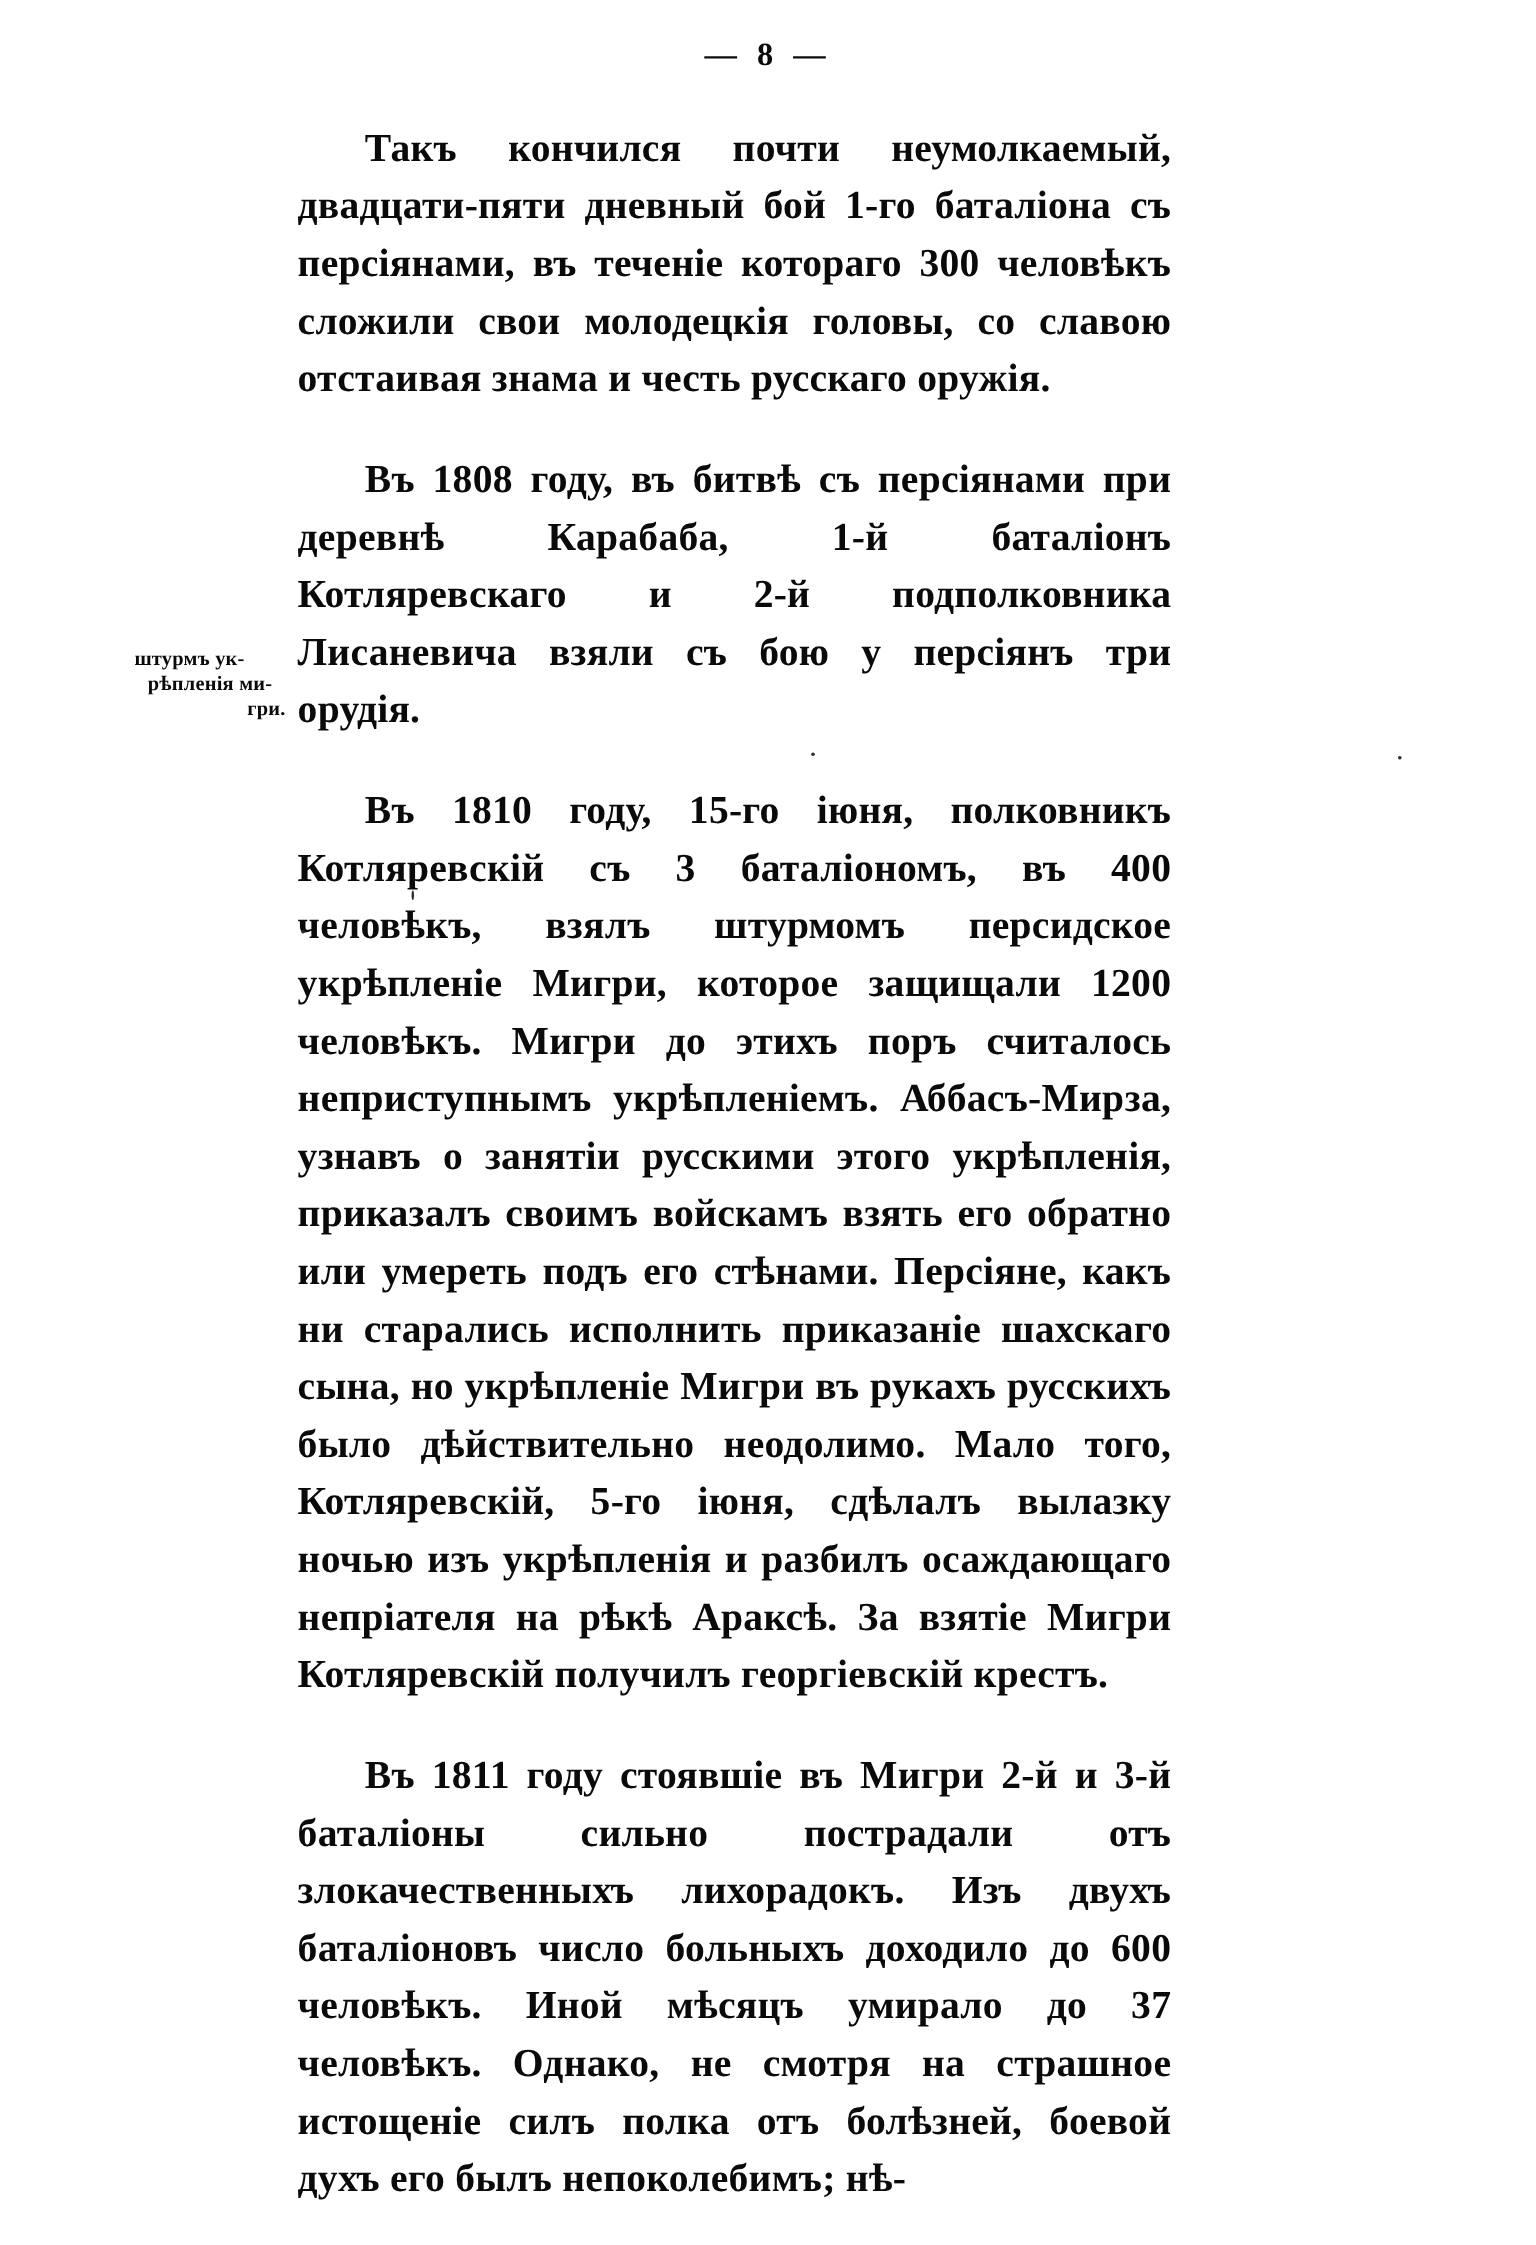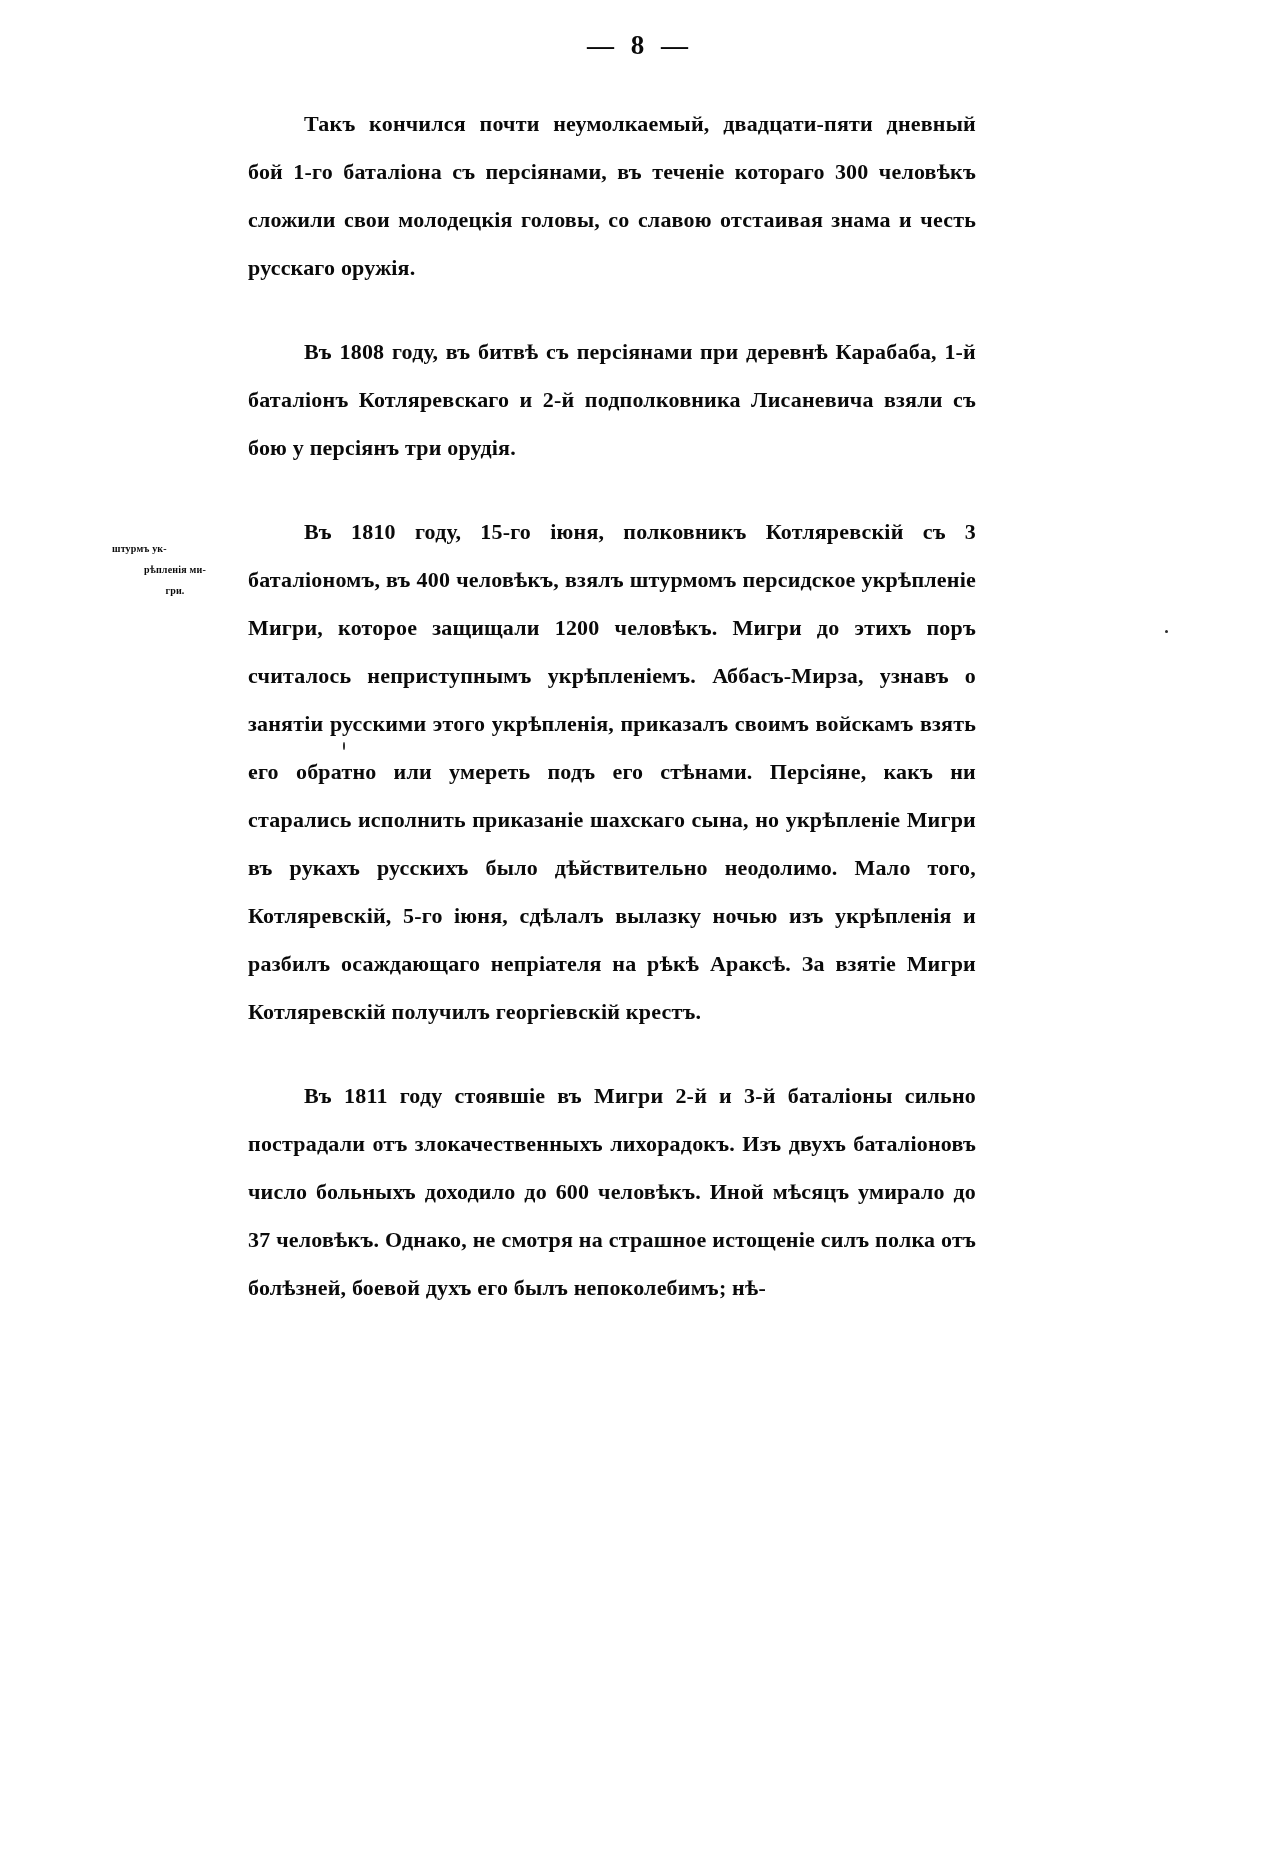--- a/index.html
+++ b/index.html
@@ -34,46 +34,46 @@
     font-family: "Liberation Serif", serif;
   }
   .text-col {
     position: absolute;
     left: 248px;
     top: 100px;
     width: 728px;
   }
   p.para {
     margin: 0 0 36px 0;
-    font-size: 22px;
+    font-size: 33px;
     line-height: 48px;
     text-align: justify;
     text-justify: inter-word;
     font-weight: 700;
     letter-spacing: 0.2px;
     text-indent: 56px;
   }
   p.para.last {
     margin-bottom: 0;
   }
   .marginal-note {
     position: absolute;
     left: 112px;
     top: 538px;
     width: 126px;
-    font-size: 10px;
+    font-size: 17px;
     line-height: 21px;
     font-weight: 700;
     text-align: center;
     font-family: "Liberation Serif", serif;
     letter-spacing: 0.2px;
   }
   .marginal-note .l1 { text-align: left; }
   .marginal-note .l2 { text-align: center; }
-  .marginal-note .l3 { text-align: center; }
+  .marginal-note .l3 { text-align: right; }
   
   .speck {
     position: absolute;
     background: #2b2b2b;
     border-radius: 50%;
   }
 </style>
 </head>
 <body>
 

